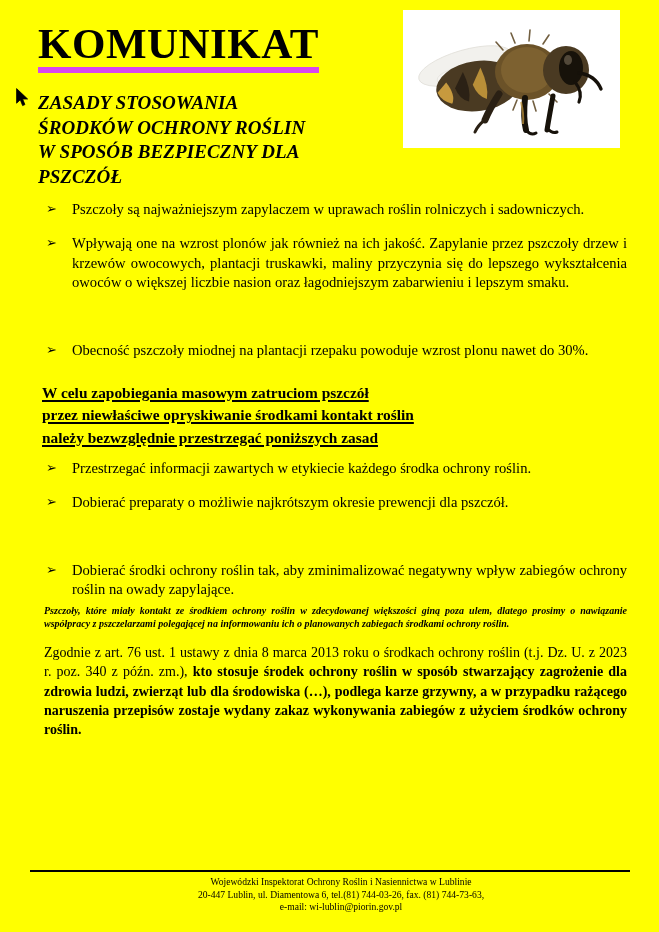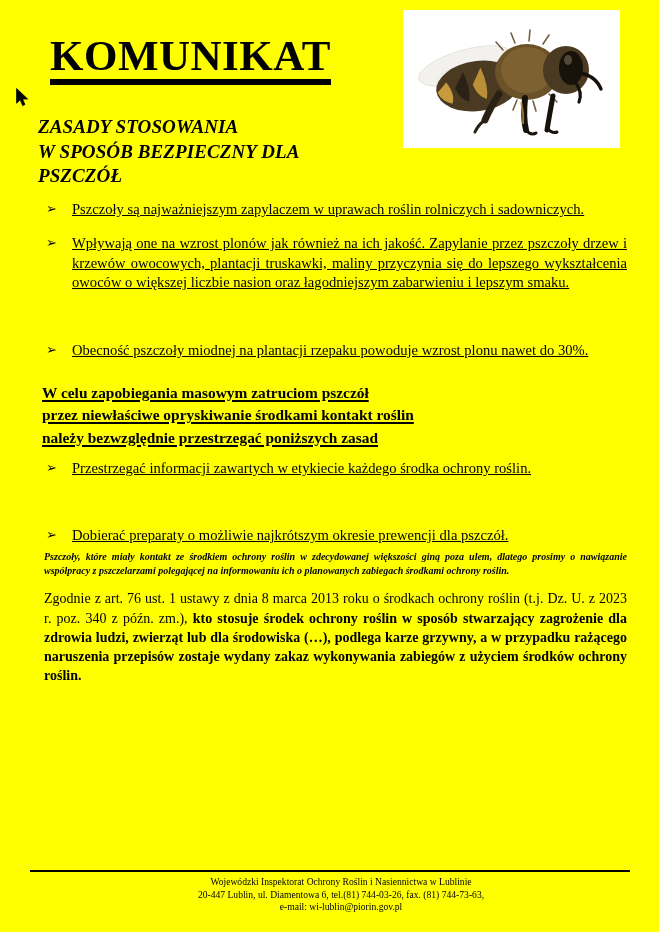--- a/index.html
+++ b/index.html
@@ -35,23 +35,23 @@
     left: 38px;
     top: 22px;
     width: 360px;
   }
 
   .doc-title {
     font-size: 43px;
     font-weight: bold;
     letter-spacing: 0.5px;
     line-height: 1.02;
-    margin: 12px;
+    margin: 0;
     display: inline-block;
-    border-bottom: 6px solid #000000;
+    border-bottom: 6px solid #d946ef;
     padding-bottom: 1px;
   }
 
   .subtitle {
     margin: 0;
     padding-top: 18px;
     font-size: 19px;
     font-weight: bold;
     font-style: italic;
     line-height: 1.30;
@@ -84,21 +84,20 @@
   
   .content {
     position: relative;
     padding: 0 32px 0 42px;
   }
 
   ul.bullets {
     list-style: none;
     margin: 0;
     padding: 0;
-    text-decoration: underline;
   }
 
   ul.bullets li {
     position: relative;
     padding-left: 30px;
     margin-bottom: 15px;
     font-size: 14.6px;
     line-height: 1.33;
     text-align: justify;
     text-justify: inter-word;
@@ -179,20 +178,21 @@
 <body>
 
 <div class="page">
 
   <div class="header">
 
     <div class="title-block">
       <h1 class="doc-title">KOMUNIKAT</h1>
       <p class="subtitle">
         <span class="ln">ZASADY STOSOWANIA</span>
+        <span class="ln">ŚRODKÓW OCHRONY ROŚLIN</span>
         <span class="ln">W SPOSÓB BEZPIECZNY DLA</span>
         <span class="ln">PSZCZÓŁ</span>
       </p>
     </div>
 
     <div class="bee-photo">
       <svg viewBox="0 0 217 138" xmlns="http://www.w3.org/2000/svg">
         <rect x="0" y="0" width="217" height="138" fill="#ffffff"></rect>
 
         <g opacity="0.55">
@@ -254,20 +254,21 @@
 
     <div class="callout">
       <span>W celu zapobiegania masowym zatruciom pszczół</span>
       <span>przez niewłaściwe opryskiwanie środkami kontakt roślin</span>
       <span>należy bezwzględnie przestrzegać poniższych zasad</span>
     </div>
 
     <ul class="bullets group-rules">
       <li>Przestrzegać informacji zawartych w etykiecie każdego środka ochrony roślin.</li>
       <li>Dobierać preparaty o możliwie najkrótszym okresie prewencji dla pszczół.</li>
+      <li>Dobierać środki ochrony roślin tak,  aby zminimalizować negatywny wpływ zabiegów ochrony roślin na owady zapylające.</li>
     </ul>
 
     <p class="para-italic">Pszczoły, które miały kontakt ze środkiem ochrony roślin w zdecydowanej większości giną poza ulem, dlatego prosimy o nawiązanie współpracy z pszczelarzami polegającej na informowaniu ich o planowanych zabiegach środkami ochrony roślin.</p>
 
     <p class="para-legal"><span>Zgodnie z art. 76 ust. 1 ustawy z dnia 8 marca 2013 roku o środkach ochrony roślin (t.j. Dz. U. z 2023 r. poz. 340 z późn. zm.), </span><span class="b">kto stosuje środek ochrony roślin w sposób stwarzający zagrożenie dla zdrowia ludzi, zwierząt lub dla środowiska (…), podlega karze grzywny, a w przypadku rażącego naruszenia przepisów zostaje wydany zakaz wykonywania zabiegów z użyciem środków ochrony roślin.</span></p>
   </div>
 
   <div class="footer">
     <div class="footer-rule"></div>
     <div class="footer-text">

